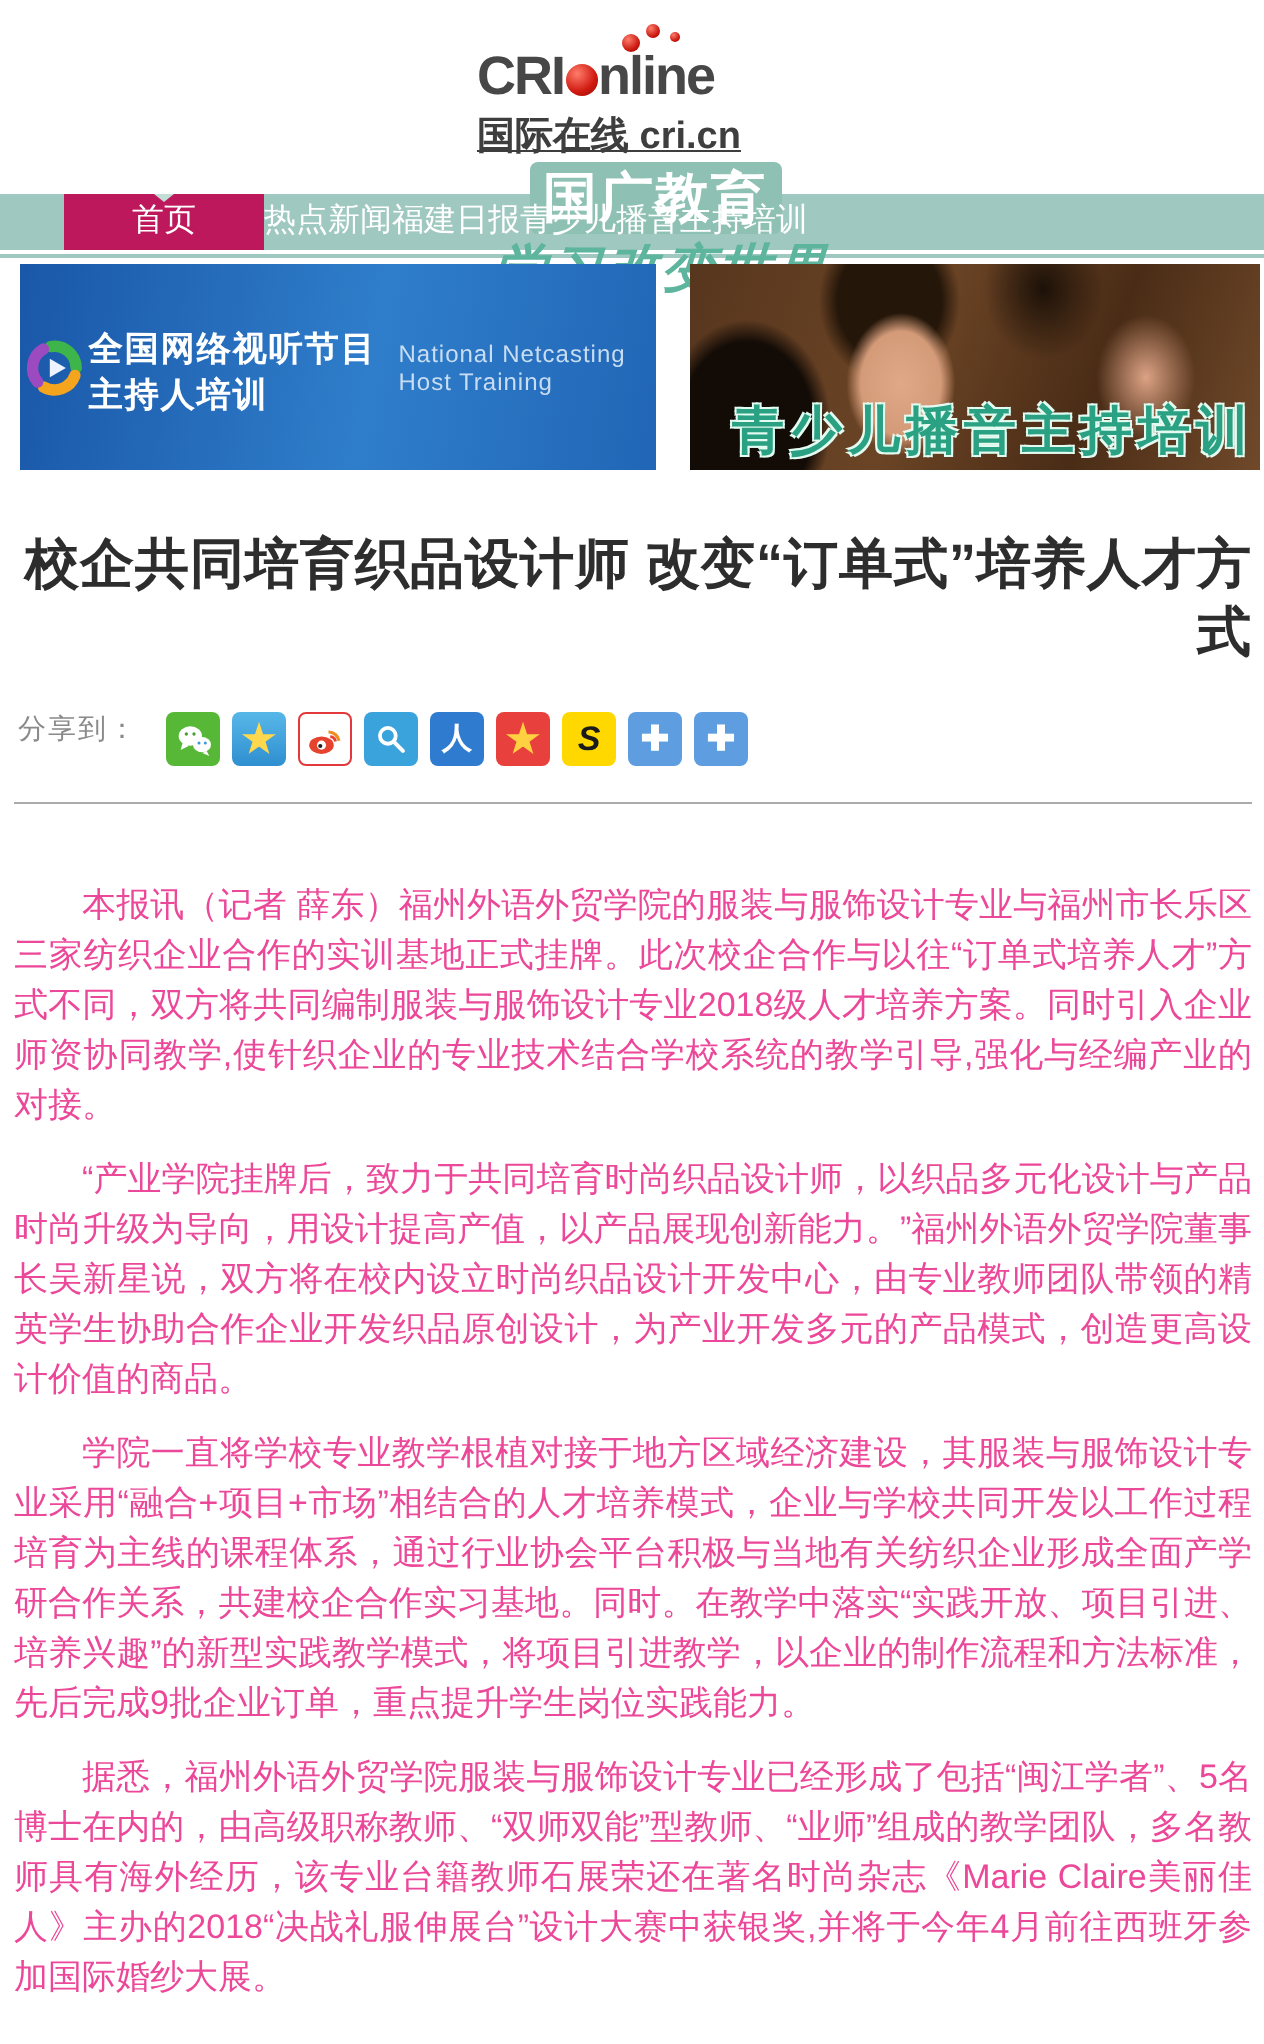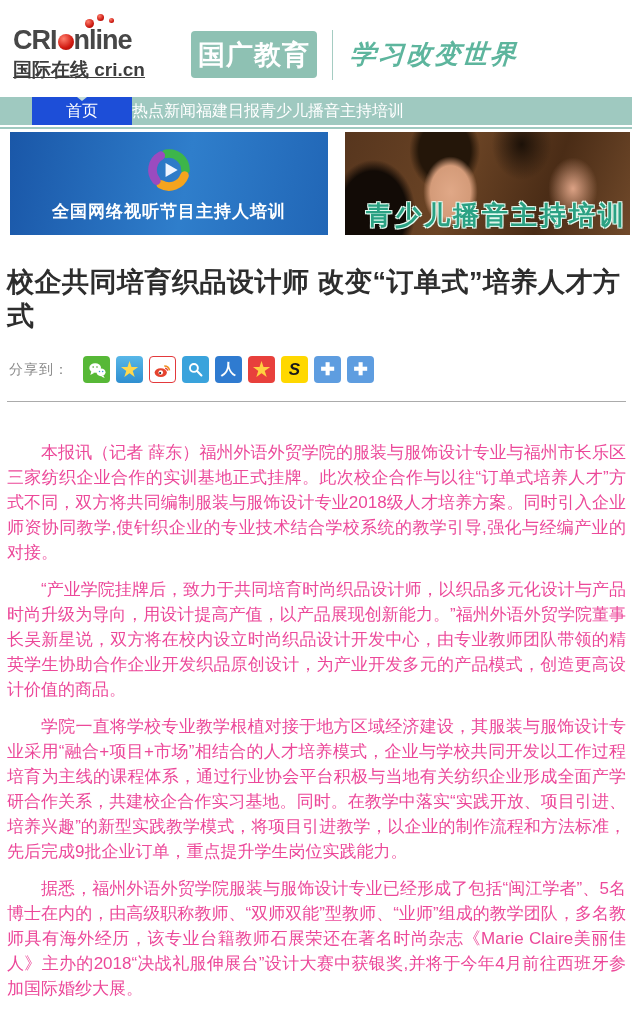--- a/index.html
+++ b/index.html
@@ -3,72 +3,72 @@
 <meta charset="utf-8">
 <style>
   * { margin:0; padding:0; box-sizing:border-box; }
   html,body { background:#fff; }
   body {
     width:632px; height:1022px; overflow:hidden; position:relative;
     font-family:"Liberation Sans", sans-serif; color:#4c4c4c;
   }
 
   
-  .site-header { display:flex; align-items:center; padding:24px 0 12px 13px; height:97px; }
+  .site-header { display:flex; align-items:center; padding:24px 0 12px 13px; height:97px;flex-direction:column; }
   .logo { position:relative; width:168px; cursor:pointer; }
   .logo-line1 { position:relative; font-weight:bold; font-size:27px; color:#474747; letter-spacing:-1px; line-height:28px; white-space:nowrap; }
   .logo-ball { display:inline-block; width:16px; height:16px; border-radius:50%;
     background:radial-gradient(circle at 35% 30%, #ff7d6b, #d01910 60%, #8f0b06); margin:0 0px -1px 1px; }
   .logo-dot { position:absolute; border-radius:50%; background:radial-gradient(circle at 35% 30%, #ff7d6b, #c8140c 65%, #8f0b06); }
   .logo-dot.d1 { width:9px; height:9px; left:72px; top:-7px; }
   .logo-dot.d2 { width:7px; height:7px; left:84px; top:-12px; }
   .logo-dot.d3 { width:5px; height:5px; left:96px; top:-8px; }
   .logo-line2 { font-weight:bold; font-size:19px; color:#3e3e3e; margin-top:3px; letter-spacing:0;text-decoration:underline; }
 
   .channel-badge { margin-left:10px; width:126px; height:47px; background:#8ec1b3; border-radius:4px;
     color:#fff; font-size:27px; font-weight:bold; display:flex; align-items:center; justify-content:center;
     letter-spacing:1px; cursor:pointer; }
   .header-divider { width:1px; height:50px; background:#a5ccc2; margin-left:15px; }
   .slogan { margin-left:17px; font-family:"DejaVu Serif", serif; font-style:italic; font-weight:bold;
     font-size:26px; color:#5db59d; letter-spacing:2px; transform:skewX(-4deg); }
 
   
   .main-nav { height:28px; background:#9fc9c0; display:flex; align-items:center; white-space:nowrap; overflow:hidden; }
   .nav-item { color:#fff; font-size:16px; line-height:28px; cursor:pointer; flex:none; }
-  .nav-item.active { position:relative; background:#1d4ed8; width:100px; margin-left:32px; text-align:center; height:28px; }
+  .nav-item.active { position:relative; background:#be185d; width:100px; margin-left:32px; text-align:center; height:28px; }
   .nav-item.active::after { content:""; position:absolute; top:0; left:50%; margin-left:-5px;
     border-left:5px solid transparent; border-right:5px solid transparent; border-top:4px solid #c2dcd6; }
   .nav-item + .nav-item:not(.active) { }
   .nav-underline { height:2px; background:#9fc9c0; margin-top:2px; }
 
   
   .banner-row { display:flex; margin-top:3px; }
   .banner-left { position:relative; margin-left:10px; width:318px; height:103px; cursor:pointer;
     background:linear-gradient(100deg, #1a57a8, #2f7ecb 55%, #2166b6);
-    display:flex; flex-direction:column; align-items:center; justify-content:center; }
+    display:flex; flex-direction:row; align-items:center; justify-content:center; }
   .banner-left-title { color:#fff; font-size:17px; font-weight:bold; letter-spacing:1px; margin-top:4px; }
   .banner-left-sub { color:#c9ddf2; font-size:12px; margin-top:1px; letter-spacing:0.5px; }
   .banner-right { position:relative; margin-left:17px; width:285px; height:103px; cursor:pointer; overflow:hidden;
     background:
       radial-gradient(ellipse 60px 75px at 10% 78%, #120b06 0%, #120b06 55%, rgba(18,11,6,0) 70%),
       radial-gradient(ellipse 40px 52px at 37% 58%, #e0a887 0%, #d49b79 50%, rgba(212,155,121,0) 68%),
       radial-gradient(ellipse 52px 60px at 35% 18%, #241609 0%, #241609 50%, rgba(36,22,9,0) 68%),
       radial-gradient(ellipse 38px 48px at 80% 55%, #dca285 0%, rgba(220,162,133,0) 65%),
       radial-gradient(ellipse 46px 55px at 62% 12%, #1c1108 0%, rgba(28,17,8,0) 65%),
       linear-gradient(110deg, #57361e, #6b4425 40%, #4a2c16 70%, #70492a); }
   .banner-right-caption { position:absolute; right:3px; bottom:2px; font-size:26px; font-weight:bold;
     color:#2ba183; letter-spacing:3px;
     text-shadow:1px 1px 0 #e4fbf1, -1px -1px 0 #e4fbf1, 1px -1px 0 #e4fbf1, -1px 1px 0 #e4fbf1; }
 
   
   .article { padding:0 6px 0 7px; }
-  .article-title { margin-top:30px; font-size:27px; font-weight:bold; color:#2d2d2d; line-height:34px; letter-spacing:0.5px; }
+  .article-title { margin-top:30px; font-size:27px; font-weight:bold; color:#2d2d2d; line-height:34px; letter-spacing:0.5px;text-align:right; }
   .article-meta { margin-top:15px; font-size:14px; color:#9a9a9a; padding-left:12px; }
   .article-meta .sep { color:#c9c9c9; margin:0 12px; }
-  .share-row { margin-top:23px; display:flex; align-items:center; padding-left:2px; }
+  .share-row { margin-top:23px; display:flex; padding-left:2px; }
   .share-label { font-size:14px; color:#8a8a8a; margin-right:14px; letter-spacing:1px; }
   .share-icon { width:27px; height:27px; border-radius:4px; margin-right:6px; cursor:pointer;
     display:flex; align-items:center; justify-content:center; font-weight:bold; }
   .si-wechat { background:#57b837; }
   .si-qzone { background:linear-gradient(#58b7e8,#2f8fd0); color:#ffd84d; font-size:17px; }
   .si-sina { background:#fff; border:1px solid #e3393c; }
   .si-tqq { background:#3aa3dc; }
   .si-renren { background:#2f7bd0; color:#fff; font-size:15px; }
   .si-star { background:#e8403c; color:#ffd040; font-size:17px; }
   .si-sohu { background:#ffd800; color:#1a1a1a; font-size:17px; font-style:italic; }
@@ -107,20 +107,21 @@
 
 <div class="banner-row">
   <div class="banner-left">
     <svg width="52" height="52" viewBox="0 0 60 60">
       <path d="M26.7 11.3 A19 19 0 0 1 49 30" stroke="#3db54a" stroke-width="10" fill="none" stroke-linecap="round"></path>
       <path d="M47.9 36.5 A19 19 0 0 1 20.5 46.5" stroke="#f5a41d" stroke-width="10" fill="none" stroke-linecap="round"></path>
       <path d="M15.4 42.2 A19 19 0 0 1 20.5 13.5" stroke="#9b4bbf" stroke-width="10" fill="none" stroke-linecap="round"></path>
       <polygon points="26,22 26,38 40,30" fill="#eef4ff"></polygon>
     </svg>
     <div class="banner-left-title">全国网络视听节目主持人培训</div>
+    <div class="banner-left-sub">National Netcasting Host Training</div>
   </div>
   <div class="banner-right">
     <div class="banner-right-caption">青少儿播音主持培训</div>
   </div>
 </div>
 
 <div class="article">
   <h1 class="article-title">校企共同培育织品设计师 改变“订单式”培养人才方式</h1>
 
 

